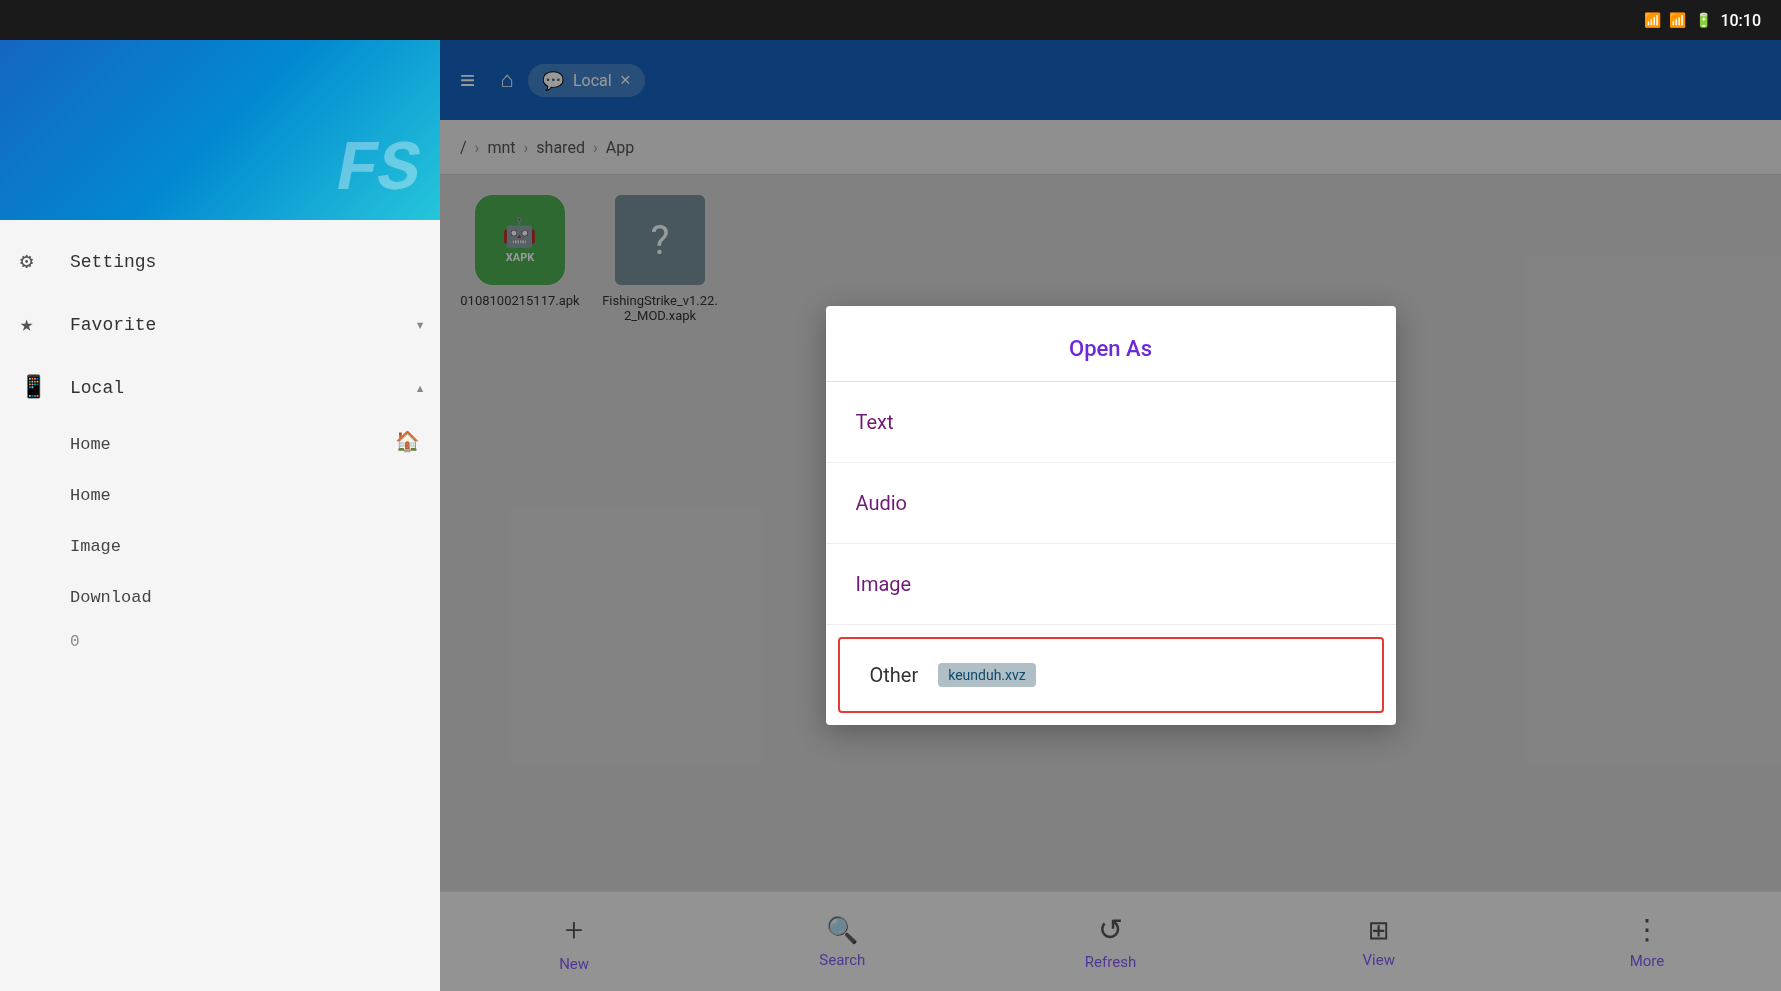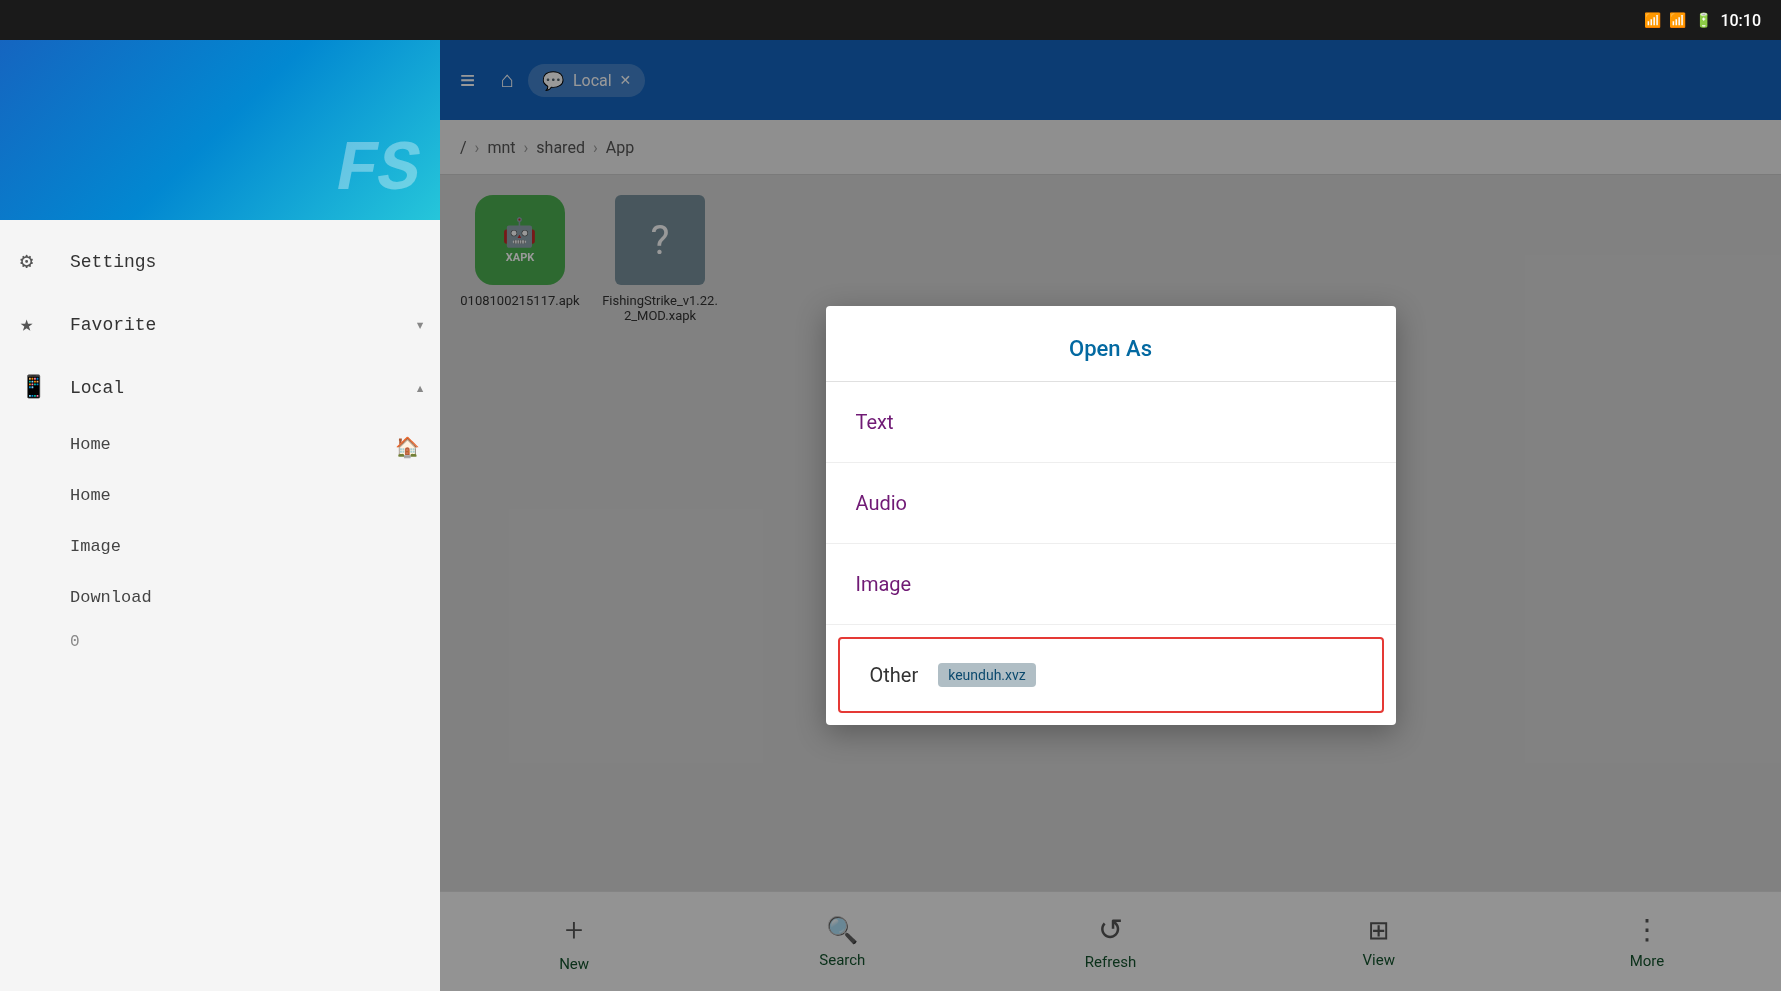--- a/index.html
+++ b/index.html
@@ -88,21 +88,21 @@
       margin-right: 15px;
     }
     .sidebar-item .item-arrow {
       position: absolute;
       right: 15px;
       font-size: 16px;
       color: #888;
     }
     .sidebar-sub-item {
       display: flex;
-      align-items: flex-start;
+      align-items: flex-end;
       padding: 16px 20px 16px 70px;
       cursor: pointer;
       color: #444;
       font-size: 17px;
       position: relative;
     }
     .sidebar-sub-item .sub-icon {
       position: absolute;
       right: 20px;
       font-size: 20px;
@@ -237,21 +237,21 @@
       gap: 6px;
       cursor: pointer;
       padding: 10px;
     }
     .toolbar-btn .btn-icon {
       font-size: 28px;
       color: #555;
     }
     .toolbar-btn .btn-label {
       font-size: 15px;
-      color: #14532d;
+      color: #8b5cf6;
       text-align: right;
     }
 
     
     .overlay {
       position: absolute;
       top: 0; left: 0; right: 0; bottom: 0;
       background: rgba(0,0,0,0.4);
       z-index: 50;
       display: flex;
@@ -265,21 +265,21 @@
       border-radius: 4px;
       width: 570px;
       overflow: hidden;
       box-shadow: 0 8px 30px rgba(0,0,0,0.3);
     }
     .dialog-title {
       text-align: center;
       font-size: 22px;
       font-weight: 500;
       padding: 30px 20px 20px;
-      color: #0369a1;
+      color: #6d28d9;
       border-bottom: 1px solid #e0e0e0;
     }
     .dialog-option {
       padding: 28px 30px;
       font-size: 20px;
       color: #701a75;
       border-bottom: 1px solid #eeeeee;
       cursor: pointer;
     }
     .dialog-option:last-child { border-bottom: none; }

